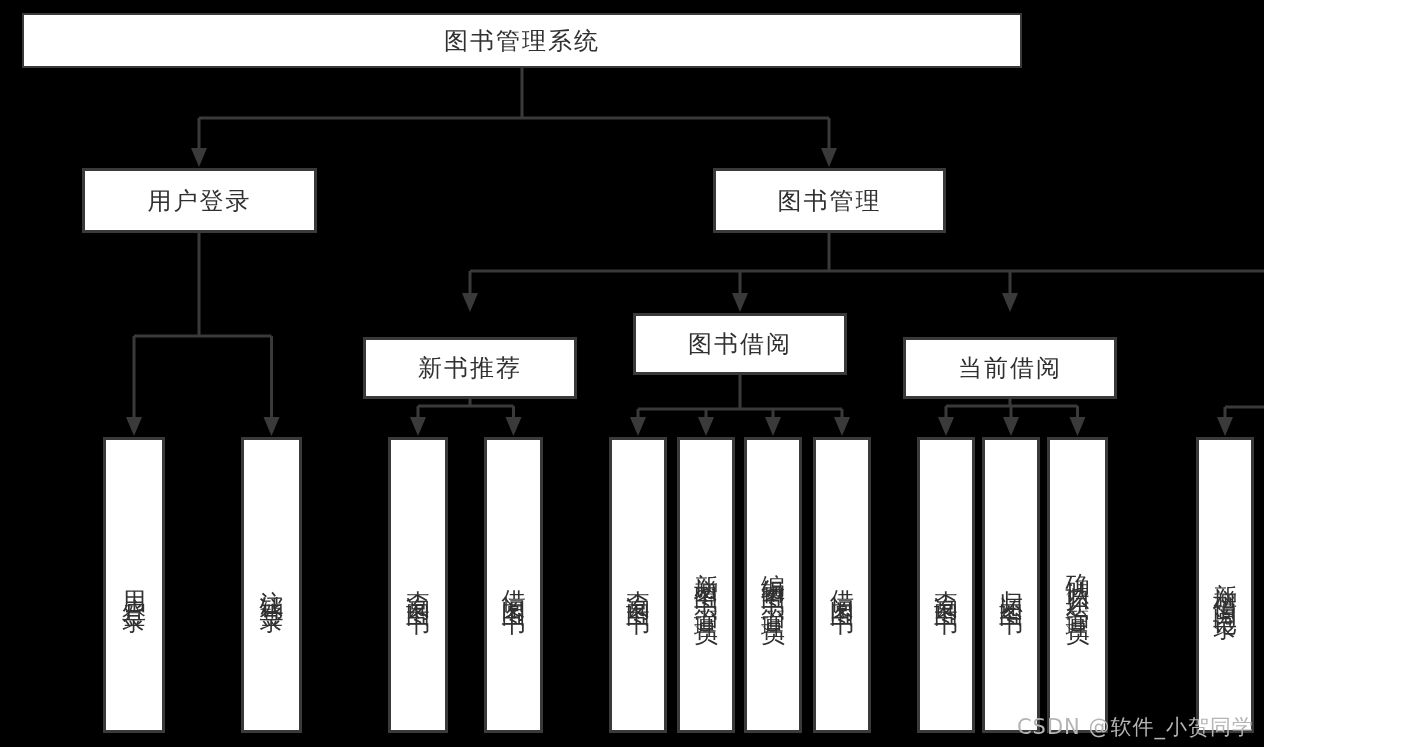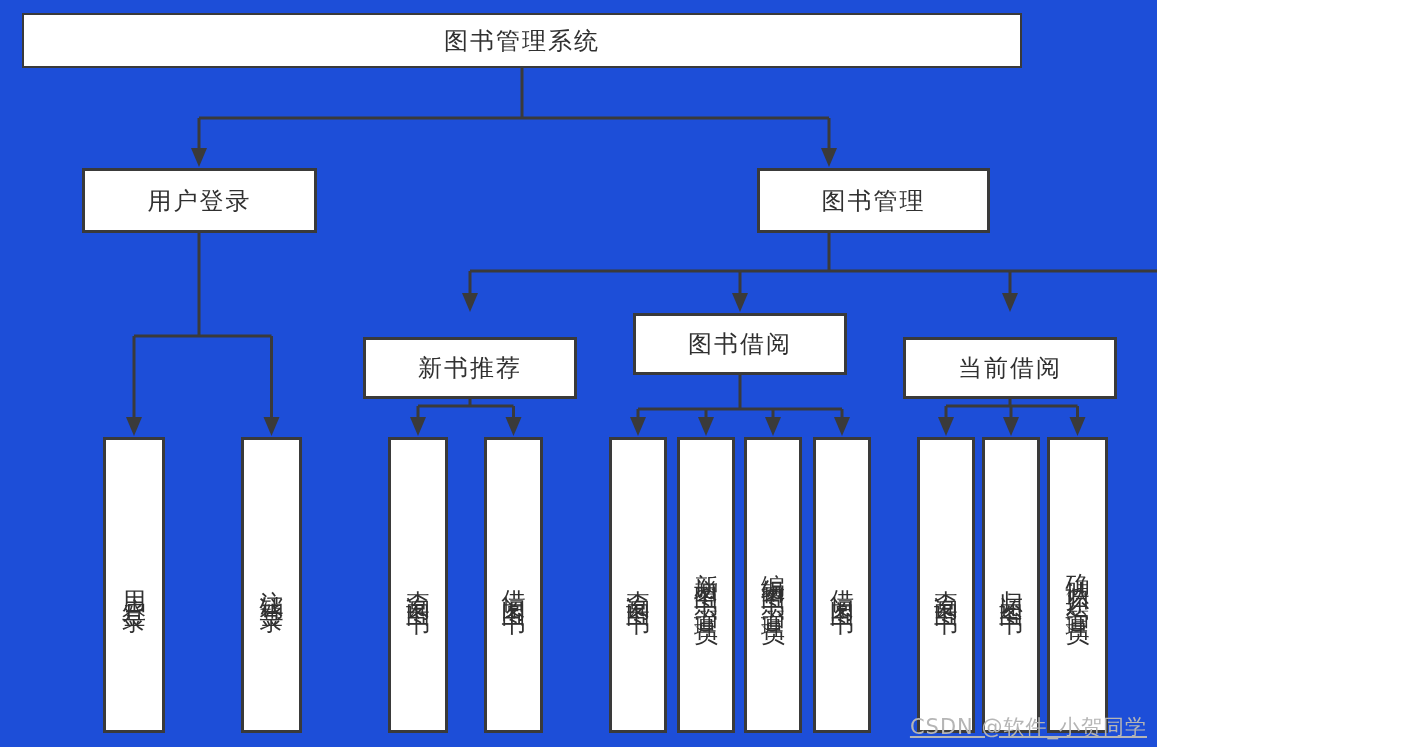--- a/index.html
+++ b/index.html
@@ -1,20 +1,20 @@
 <!DOCTYPE html>
 <html><head>
 <meta charset="utf-8">
 <style>
   html, body { margin: 0; padding: 0; background: #ffffff; }
   #stage {
     position: relative;
-    width: 1157px;
+    width: 1264px;
     height: 747px;
-    background: #1d4ed8;
+    background: #000000;
     overflow: hidden;
     font-family: "DejaVu Sans", sans-serif;
   }
   #wires { position: absolute; left: 0; top: 0; width: 1405px; height: 747px; }
   .box {
     position: absolute;
     box-sizing: border-box;
     background: #ffffff;
     border: 3px solid #3a3a3a;
     color: #303030;
@@ -37,21 +37,20 @@
   }
   .watermark {
     position: absolute;
     right: 10px;
     bottom: 6px;
     font-size: 21px;
     letter-spacing: 1px;
     color: #b5b5b5;
     z-index: 6;
     white-space: nowrap;
-    text-decoration: underline;
   }
 </style>
 </head>
 <body>
 
 <div id="stage">
 
   <svg id="wires" viewBox="0 0 1405 747" xmlns="http://www.w3.org/2000/svg" aria-hidden="true">
     <g stroke="#3a3a3a" stroke-width="3" fill="none">
 
@@ -88,21 +87,21 @@
       <polygon points="1003,417 1019,417 1011,436"></polygon>
       <polygon points="1069.5,417 1085.5,417 1077.5,436"></polygon>
       <polygon points="1217,417 1233,417 1225,436"></polygon>
       <polygon points="1334,417 1350,417 1342,436"></polygon>
     </g>
   </svg>
 
   <div class="box root" style="left:22px; top:13px; width:1000px; height:55px;">图书管理系统</div>
 
   <div class="box" style="left:82px; top:168px; width:235px; height:65px;">用户登录</div>
-  <div class="box" style="left:713px; top:168px; width:233px; height:65px;margin-left:44px;">图书管理</div>
+  <div class="box" style="left:713px; top:168px; width:233px; height:65px;">图书管理</div>
 
   <div class="box" style="left:363px; top:313px; width:214px; height:62px;margin-top:24px;">新书推荐</div>
   <div class="box" style="left:633px; top:313px; width:214px; height:62px;">图书借阅</div>
   <div class="box" style="left:903px; top:313px; width:214px; height:62px;margin-top:24px;">当前借阅</div>
 
   <div class="box leaf" style="left:103px; top:437px; width:62px; height:296px;">用户登录</div>
   <div class="box leaf" style="left:241px; top:437px; width:61px; height:296px;">注销登录</div>
 
   <div class="box leaf" style="left:388px; top:437px; width:60px; height:296px;">查询图书</div>
   <div class="box leaf" style="left:484px; top:437px; width:59px; height:296px;">借阅图书</div>

